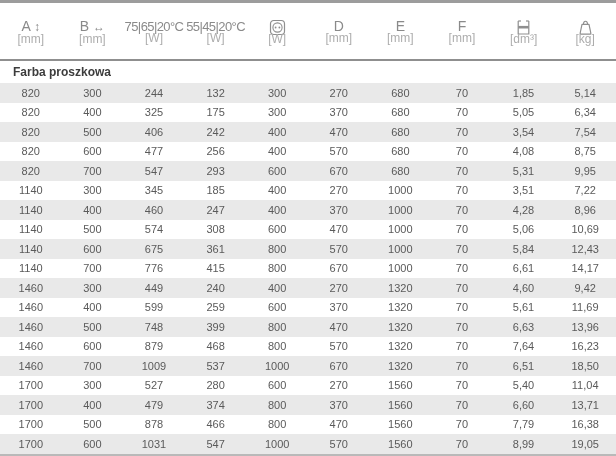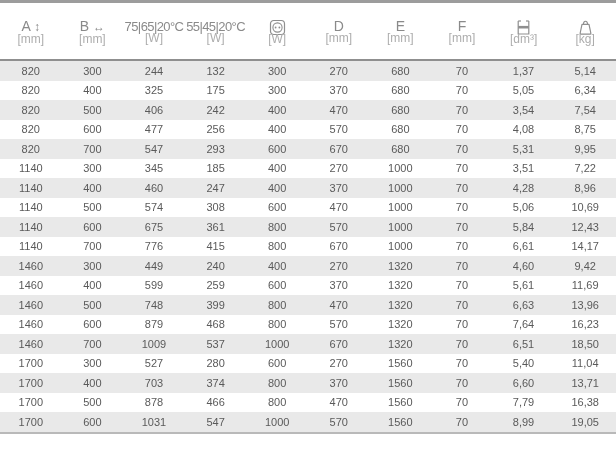--- a/index.html
+++ b/index.html
@@ -140,30 +140,33 @@
             <svg width="17" height="17" viewBox="0 0 17 17" fill="none">
               <path d="M6.4 5.5 Q6.4 2.2 8.5 2.2 Q10.6 2.2 10.6 5.5" stroke="#8f8f8f" stroke-width="1.1"></path>
               <path d="M5 5.3 H12 L13.8 14 Q14 15.2 12.8 15.2 H4.2 Q3 15.2 3.2 14 Z" stroke="#8f8f8f" stroke-width="1.2" stroke-linejoin="round"></path>
             </svg>
           </div>
           <div class="h-unit">[kg]</div>
         </th>
       </tr>
     </thead>
     <tbody id="table-body">
+      <tr class="section-row">
+        <td colspan="10">Farba proszkowa</td>
+      </tr>
     <tr class="shaded">
           <td class="cell">820</td>
           <td class="cell">300</td>
           <td class="cell">244</td>
           <td class="cell">132</td>
           <td class="cell">300</td>
           <td class="cell">270</td>
           <td class="cell">680</td>
           <td class="cell">70</td>
-          <td class="cell">1,37</td>
+          <td class="cell">1,85</td>
           <td class="cell">5,14</td>
         </tr>
         <tr>
           <td class="cell">820</td>
           <td class="cell">400</td>
           <td class="cell">325</td>
           <td class="cell">175</td>
           <td class="cell">300</td>
           <td class="cell">370</td>
           <td class="cell">680</td>
@@ -335,21 +338,21 @@
           <td class="cell">600</td>
           <td class="cell">270</td>
           <td class="cell">1560</td>
           <td class="cell">70</td>
           <td class="cell">5,40</td>
           <td class="cell">11,04</td>
         </tr>
         <tr class="shaded">
           <td class="cell">1700</td>
           <td class="cell">400</td>
-          <td class="cell">703</td>
+          <td class="cell">479</td>
           <td class="cell">374</td>
           <td class="cell">800</td>
           <td class="cell">370</td>
           <td class="cell">1560</td>
           <td class="cell">70</td>
           <td class="cell">6,60</td>
           <td class="cell">13,71</td>
         </tr>
         <tr>
           <td class="cell">1700</td>

